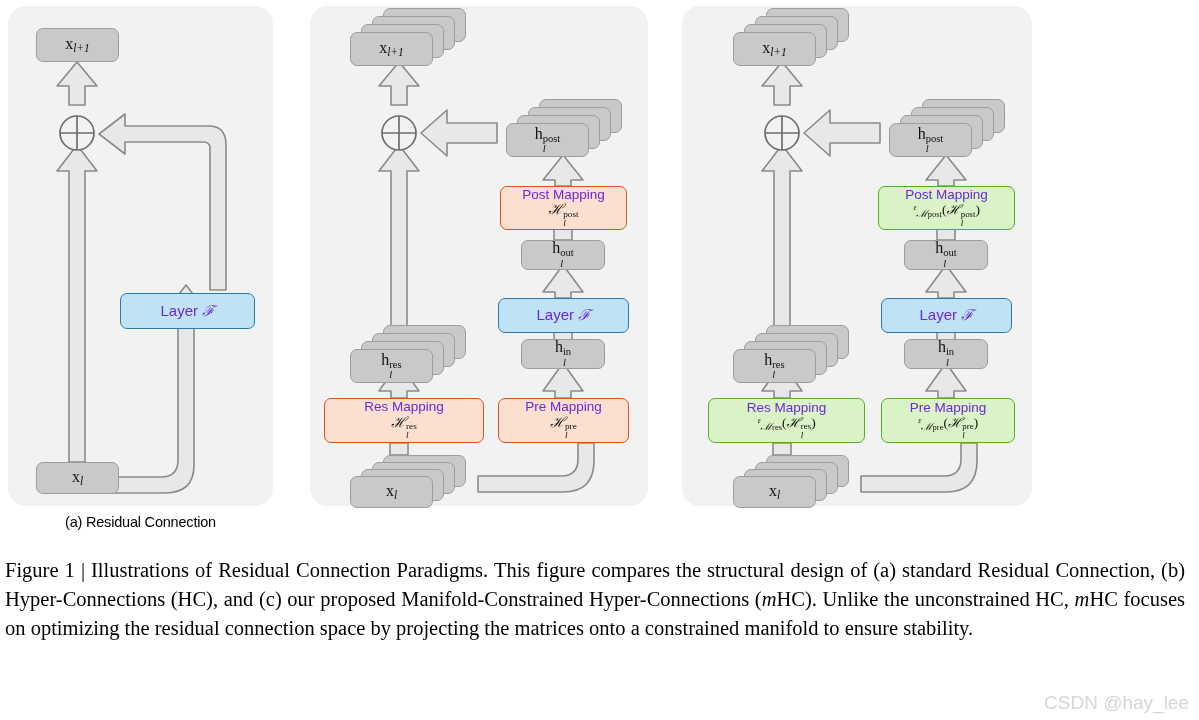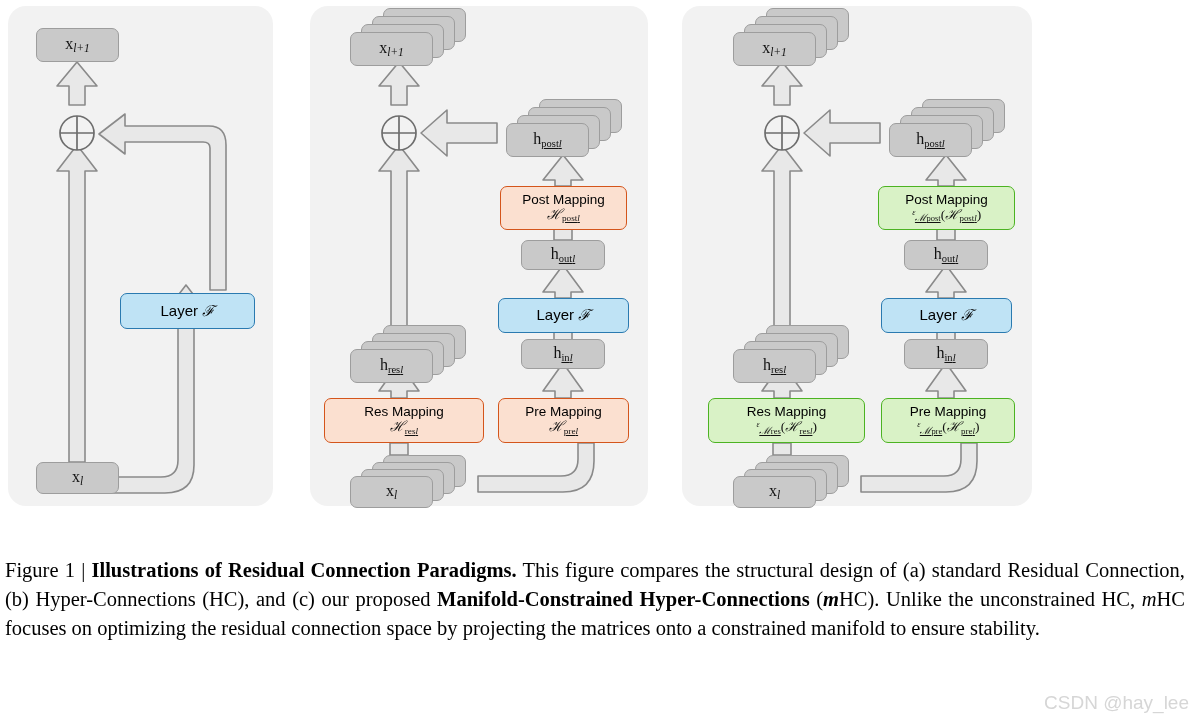--- a/index.html
+++ b/index.html
@@ -75,55 +75,54 @@
   
   .lbl{
     font-family:"Liberation Serif", serif;
     font-size:16px;
     color:#111;
     white-space:nowrap;
   }
   .lbl-sans{
     font-family:"Liberation Sans", sans-serif;
     font-size:15px;
-    color:#000000;
+    color:#6d28d9;
     white-space:nowrap;
   }
   .lbl-sm{font-size:13.5px;}
   .sub{font-size:0.72em;vertical-align:-0.28em;font-style:italic;}
   .ss{
     display:inline-flex;
-    flex-direction:row;
+    flex-direction:column;
     vertical-align:-0.28em;
     font-size:0.66em;
     line-height:1.0;
     text-align:left;
     font-style:normal;
-    text-decoration:underline;
   }
   .ss .s-up{display:block;}
   .ss .s-dn{display:block;font-style:italic;}
   .cal{font-family:"Liberation Serif", serif;font-style:italic;}
 
   
   .arrows{position:absolute;left:0;top:0;width:1199px;height:545px;z-index:2;pointer-events:none;}
 
   
   .caption{
     position:absolute;
     left:5px;top:556px;
     width:1180px;
     font-family:"Liberation Serif", serif;
     font-size:20.5px;
     line-height:1.41;
     color:#000;
     text-align:justify;
     text-align-last:left;
   }
-  .caption b{font-weight:bold;}
+  .caption b{font-weight:normal;}
   .caption i{font-style:italic;}
   .watermark{
     position:absolute;
     right:10px;bottom:6px;
     font-family:"Liberation Sans", sans-serif;
     font-size:19px;
     color:#d6d6d6;
     z-index:20;
   }
 </style>
@@ -379,19 +378,20 @@
 
   <div class="stack" id="c-xl-stack" style="left:733px;top:455px;width:116px;height:55px;">
     <div class="sheet" style="left:33px;top:0;width:83px;height:32px;"></div>
     <div class="sheet" style="left:22px;top:7px;width:83px;height:32px;"></div>
     <div class="sheet" style="left:11px;top:14px;width:83px;height:32px;"></div>
     <div class="front" style="top:21px;width:83px;height:32px;">
       <span class="lbl"><span>x</span><span class="sub">l</span></span>
     </div>
   </div>
 
+  <div class="subcap" id="subcap-a">(a) Residual Connection</div>
 </div>
 
 <div class="caption">
   <span>Figure 1 | </span><b>Illustrations of Residual Connection Paradigms.</b><span> This figure compares the structural design of (a) standard Residual Connection, (b) Hyper-Connections (HC), and (c) our proposed </span><b>Manifold-Constrained Hyper-Connections</b><span> (</span><b><i>m</i></b><span>HC). Unlike the unconstrained HC, </span><i>m</i><span>HC focuses on optimizing the residual connection space by projecting the matrices onto a constrained manifold to ensure stability.</span>
 </div>
 
 <div class="watermark">CSDN @hay_lee</div>
 
 </body></html>

